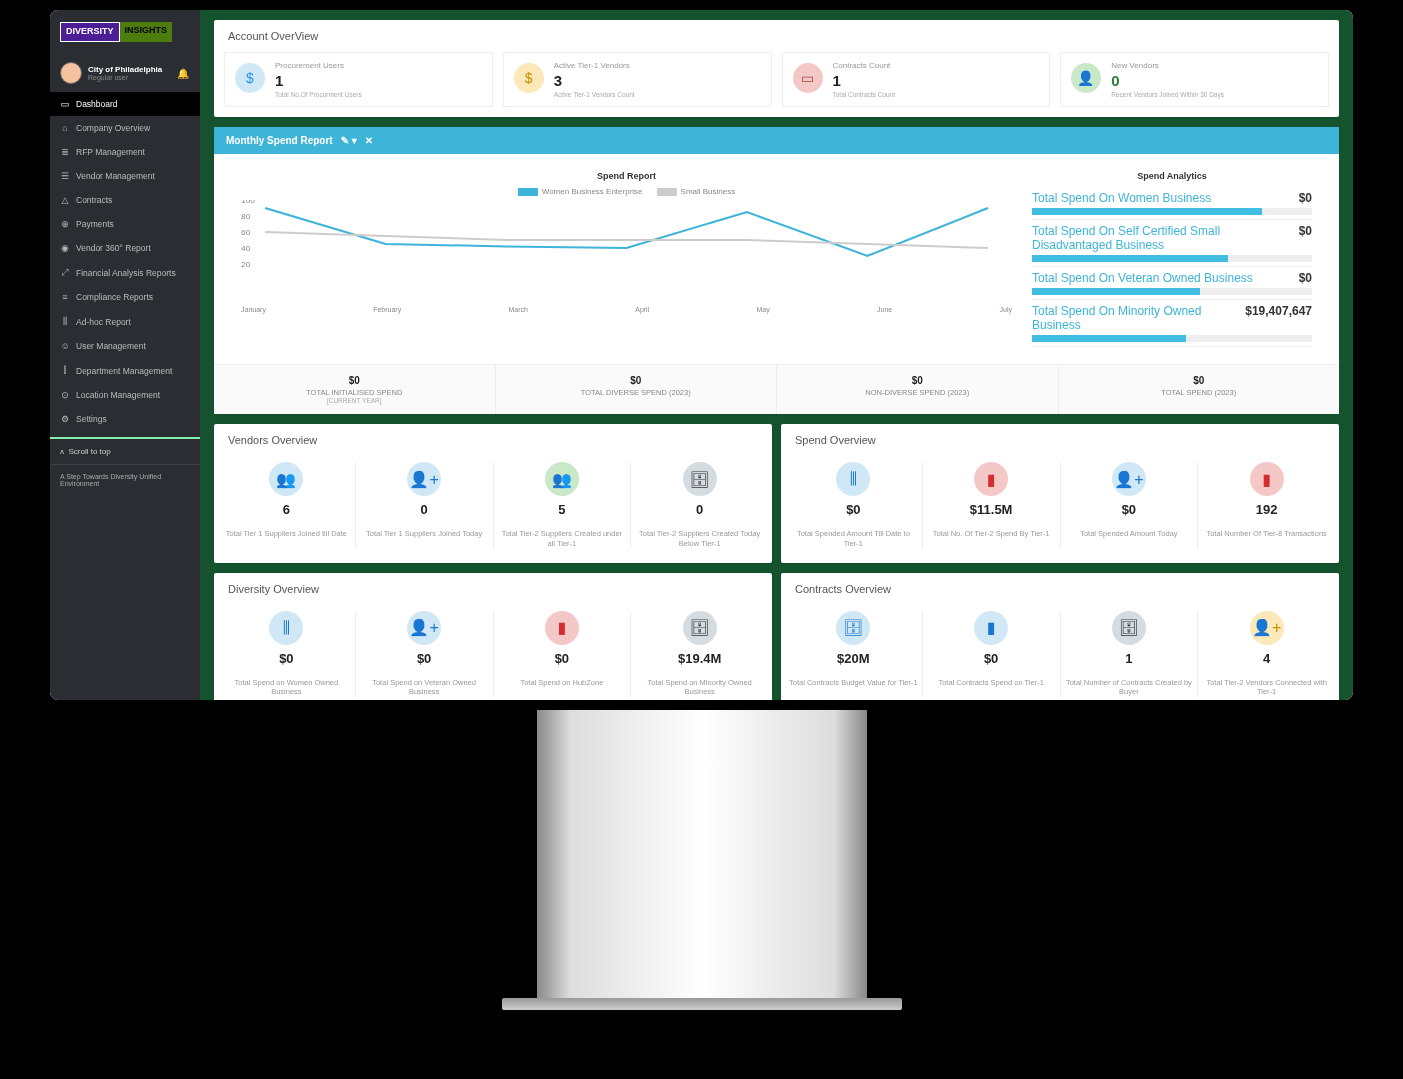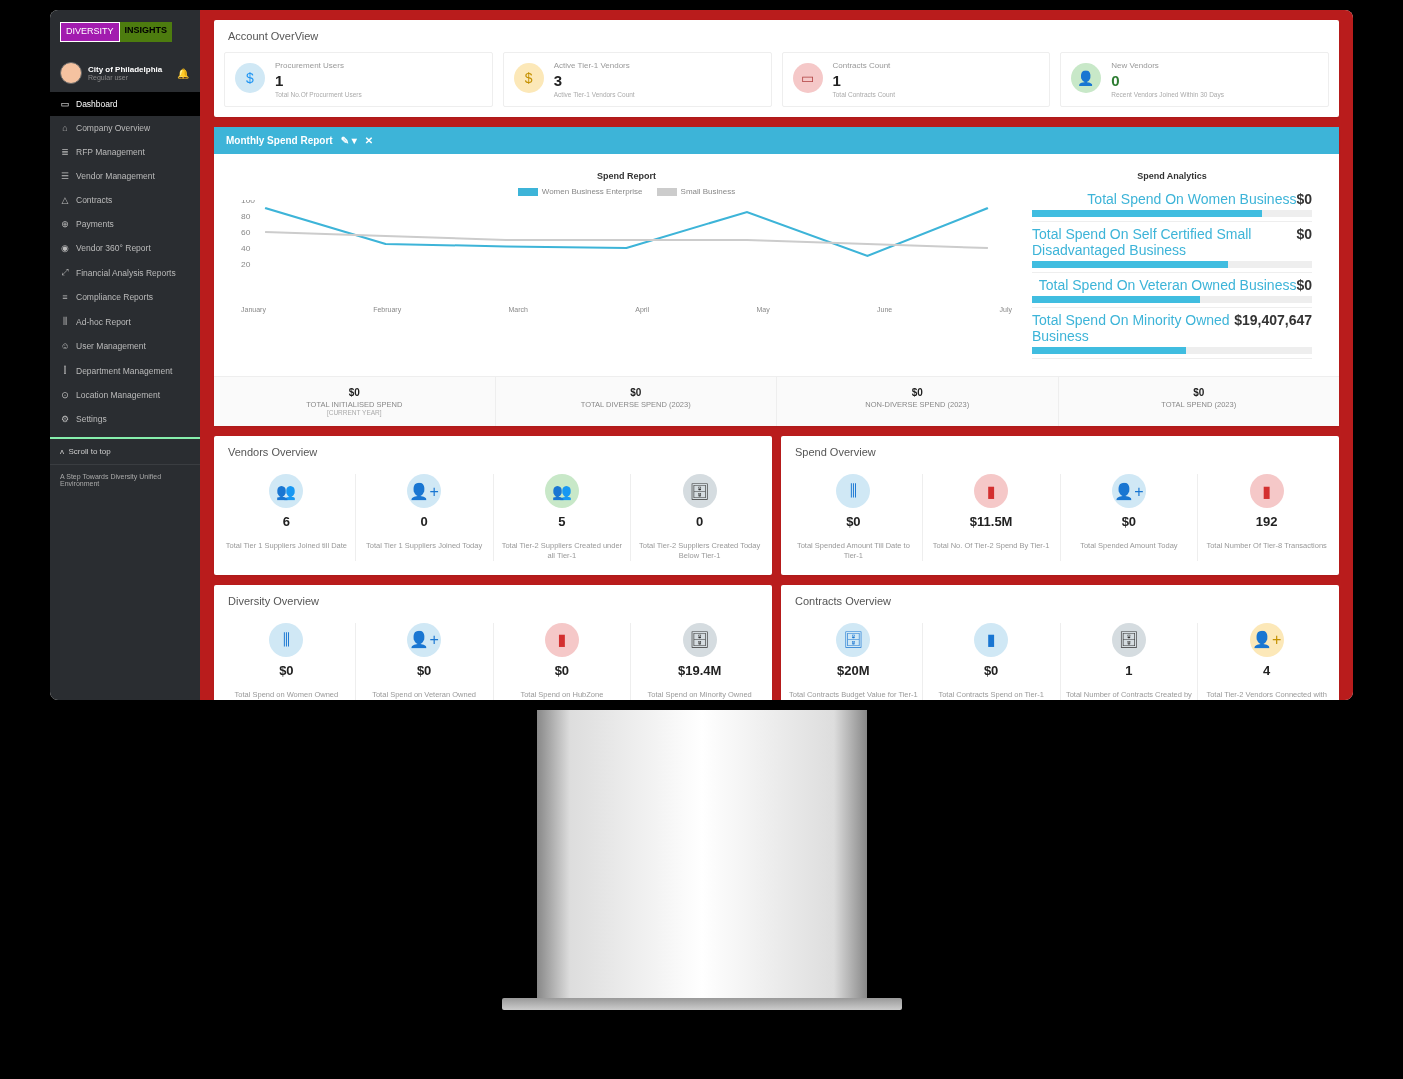--- a/index.html
+++ b/index.html
@@ -5,35 +5,35 @@
 *{box-sizing:border-box;margin:0;padding:0;font-family:Arial,Helvetica,sans-serif}
 body{background:#000;width:1403px;height:1079px;position:relative;overflow:hidden}
 .monitor{position:absolute;top:0;left:40px;right:40px;height:710px;background:#000;border-radius:20px;padding:10px}
 .screen{background:#f0f0f0;width:100%;height:100%;display:flex;overflow:hidden;border-radius:8px}
 .stand-neck{position:absolute;top:710px;left:50%;transform:translateX(-50%);width:330px;height:290px;background:linear-gradient(90deg,#888 0%,#ddd 10%,#fff 50%,#ddd 90%,#888 100%)}
 .stand-base{position:absolute;top:998px;left:50%;transform:translateX(-50%);width:400px;height:12px;background:linear-gradient(180deg,#999,#ccc);border-radius:2px}
 .notch{position:absolute;top:710px;left:50%;transform:translateX(-50%);width:130px;height:40px;background:#000;border-radius:0 0 65px 65px}
 .sidebar{width:150px;background:#2a2d31;color:#aaa;font-size:9px;display:flex;flex-direction:column;flex-shrink:0}
 .logo{padding:12px 10px}
 .logo-box{display:flex;align-items:stretch;height:20px}
-.logo-left{background:#a21caf;color:#fff;font-weight:normal;padding:3px 5px;font-size:9px;border:1px solid #fff}
+.logo-left{background:#4c1d95;color:#fff;font-weight:bold;padding:3px 5px;font-size:9px;border:1px solid #fff}
 .logo-right{background:#4d7c0f;color:#000;font-weight:bold;padding:3px 5px;font-size:9px}
 .user-row{display:flex;align-items:center;padding:8px 10px;gap:6px}
 .avatar{width:22px;height:22px;border-radius:50%;background:#f5c2a0;border:1px solid #666}
 .user-info{flex:1}
 .user-name{color:#fff;font-size:8px;font-weight:bold}
 .user-role{color:#888;font-size:7px}
 .bell{color:#888;font-size:10px}
 .nav{display:flex;flex-direction:column}
 .nav-item{padding:7px 10px;display:flex;align-items:center;gap:6px;font-size:8.5px;color:#bbb;cursor:pointer}
 .nav-item.active{background:#000;color:#fff}
 .nav-icon{width:10px;text-align:center;font-size:9px}
 .scroll-top{padding:8px 10px;font-size:8px;color:#ccc;margin-top:6px;border-top:2px solid #86efac;border-bottom:1px solid #3a3d41}
 .footer-text{padding:8px 10px;font-size:7px;color:#aaa}
-.main{flex:1;background:#b91c1c;overflow-y:auto;padding:10px 14px}
+.main{flex:1;background:#14532d;overflow-y:auto;padding:10px 14px}
 .panel{background:#fff;border-radius:2px;margin-bottom:10px;box-shadow:0 1px 2px rgba(0,0,0,.08)}
 .panel-title{padding:10px 14px;font-size:11px;color:#555;font-weight:500}
 .kpi-row{display:flex;padding:0 10px 10px;gap:10px}
 .kpi{flex:1;border:1px solid #eee;border-radius:2px;padding:8px 10px;display:flex;gap:10px;align-items:flex-start}
 .kpi-icon{width:30px;height:30px;border-radius:50%;display:flex;align-items:center;justify-content:center;font-size:14px;flex-shrink:0;margin-top:2px}
 .ic-blue{background:#d0e8f5;color:#2196f3}
 .ic-yellow{background:#fce8b8;color:#c49000}
 .ic-red{background:#f5c8c8;color:#b04040}
 .ic-green{background:#c8e8c8;color:#2e7d32}
 .kpi-body{flex:1}
@@ -44,21 +44,21 @@
 .report-header{background:#3db4d8;color:#fff;padding:8px 12px;font-size:10px;font-weight:bold;display:flex;align-items:center;gap:8px}
 .report-body{display:flex;padding:17px}
 .chart-area{flex:1;padding:0 10px}
 .chart-title{text-align:center;font-size:9px;font-weight:bold;color:#333;margin-bottom:6px}
 .legend{display:flex;justify-content:center;gap:14px;font-size:8px;color:#888;margin-bottom:4px}
 .leg-swatch{display:inline-block;width:20px;height:8px;vertical-align:middle;margin-right:4px}
 svg.linechart{width:100%;height:100px}
 .x-labels{display:flex;justify-content:space-between;font-size:7px;color:#888;padding:2px 0}
 .analytics{width:300px;padding:0 10px}
 .ana-row{border-bottom:1px solid #eee;padding:4px 0}
-.ana-top{display:flex;justify-content:flex-end;font-size:14px;color:#3db4d8}
+.ana-top{display:flex;justify-content:space-between;font-size:12px;color:#3db4d8}
 .ana-top .val{color:#333;font-weight:bold}
 .bar-bg{height:7px;background:#eee;margin-top:3px;position:relative}
 .bar-fill{height:100%;background:#40bde0}
 .totals-row{display:flex;border-top:1px solid #eee;background:#fafafa}
 .total-cell{flex:1;text-align:center;padding:10px 4px;border-right:1px solid #eee}
 .total-cell:last-child{border-right:none}
 .total-val{font-size:10px;font-weight:bold;color:#222}
 .total-lbl{font-size:7.5px;color:#888;margin-top:2px}
 .total-sub{font-size:6.5px;color:#aaa}
 .two-col{display:flex;gap:9px}

